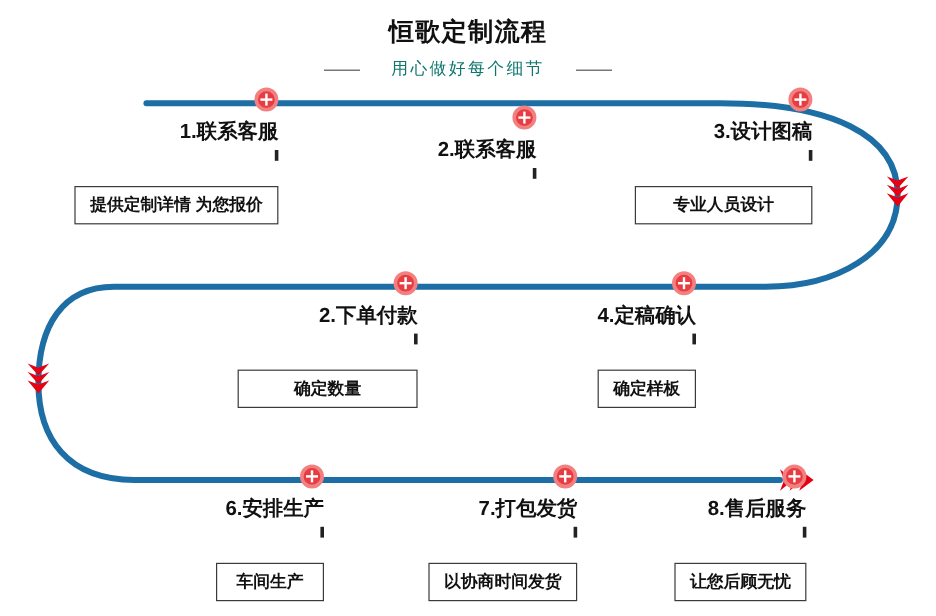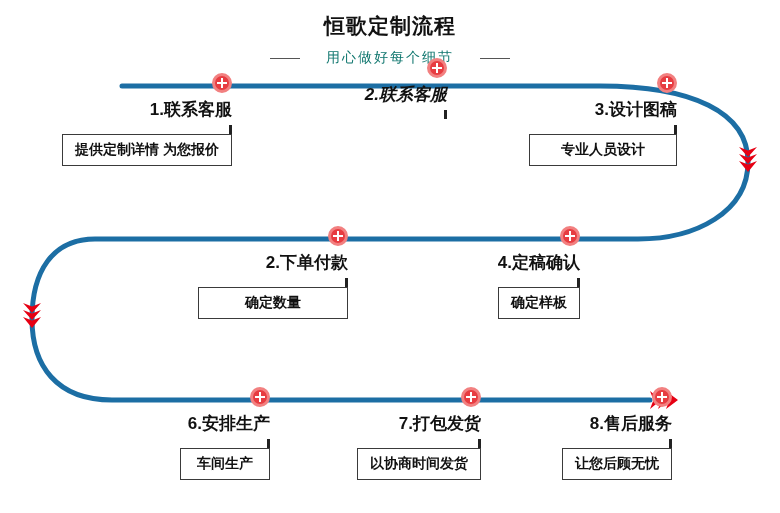--- a/index.html
+++ b/index.html
@@ -46,21 +46,21 @@
     content:"";position:absolute;background:#fff;
   }
   .marker .plus::before{left:0;top:4px;width:10px;height:2px;}
   .marker .plus::after{left:4px;top:0;width:2px;height:10px;}
   .step-label{
     margin-top:5px;font-size:17px;font-weight:bold;color:var(--text-dark,#111);
     white-space:nowrap;
   }
   .connector{width:3px;height:9px;background:#222;margin-top:4px;}
   .step-box{
-    margin-top:0;border:1px solid var(--box-border,#3a3a3a);background:#fff;
+    margin-top:21px;border:1px solid var(--box-border,#3a3a3a);background:#fff;
     font-size:14px;font-weight:600;color:var(--text-dark,#111);
     padding:6px 12px;white-space:nowrap;text-align:center;
   }
 </style>
 </head>
 <body>
 
 <div class="stage">
 
   <svg class="flowpath" width="780" height="513" viewBox="0 0 780 513">
@@ -102,21 +102,21 @@
 
   <div class="step" style="left:12px;top:73px;">
     <div class="marker">
         <span class="plus"></span>
       </div>
     <div class="step-label">1.联系客服</div>
     <div class="connector"></div>
     <div class="step-box" style="min-width:158px;">提供定制详情 为您报价</div>
   </div>
 
-  <div class="step" style="left:227px;top:58px;font-style:italic;">
+  <div class="step" style="left:227px;top:88px;">
     <div class="marker">
         <span class="plus"></span>
       </div>
     <div class="step-label">2.联系客服</div>
     <div class="connector"></div>
   </div>
 
   <div class="step" style="left:457px;top:73px;">
     <div class="marker">
         <span class="plus"></span>

